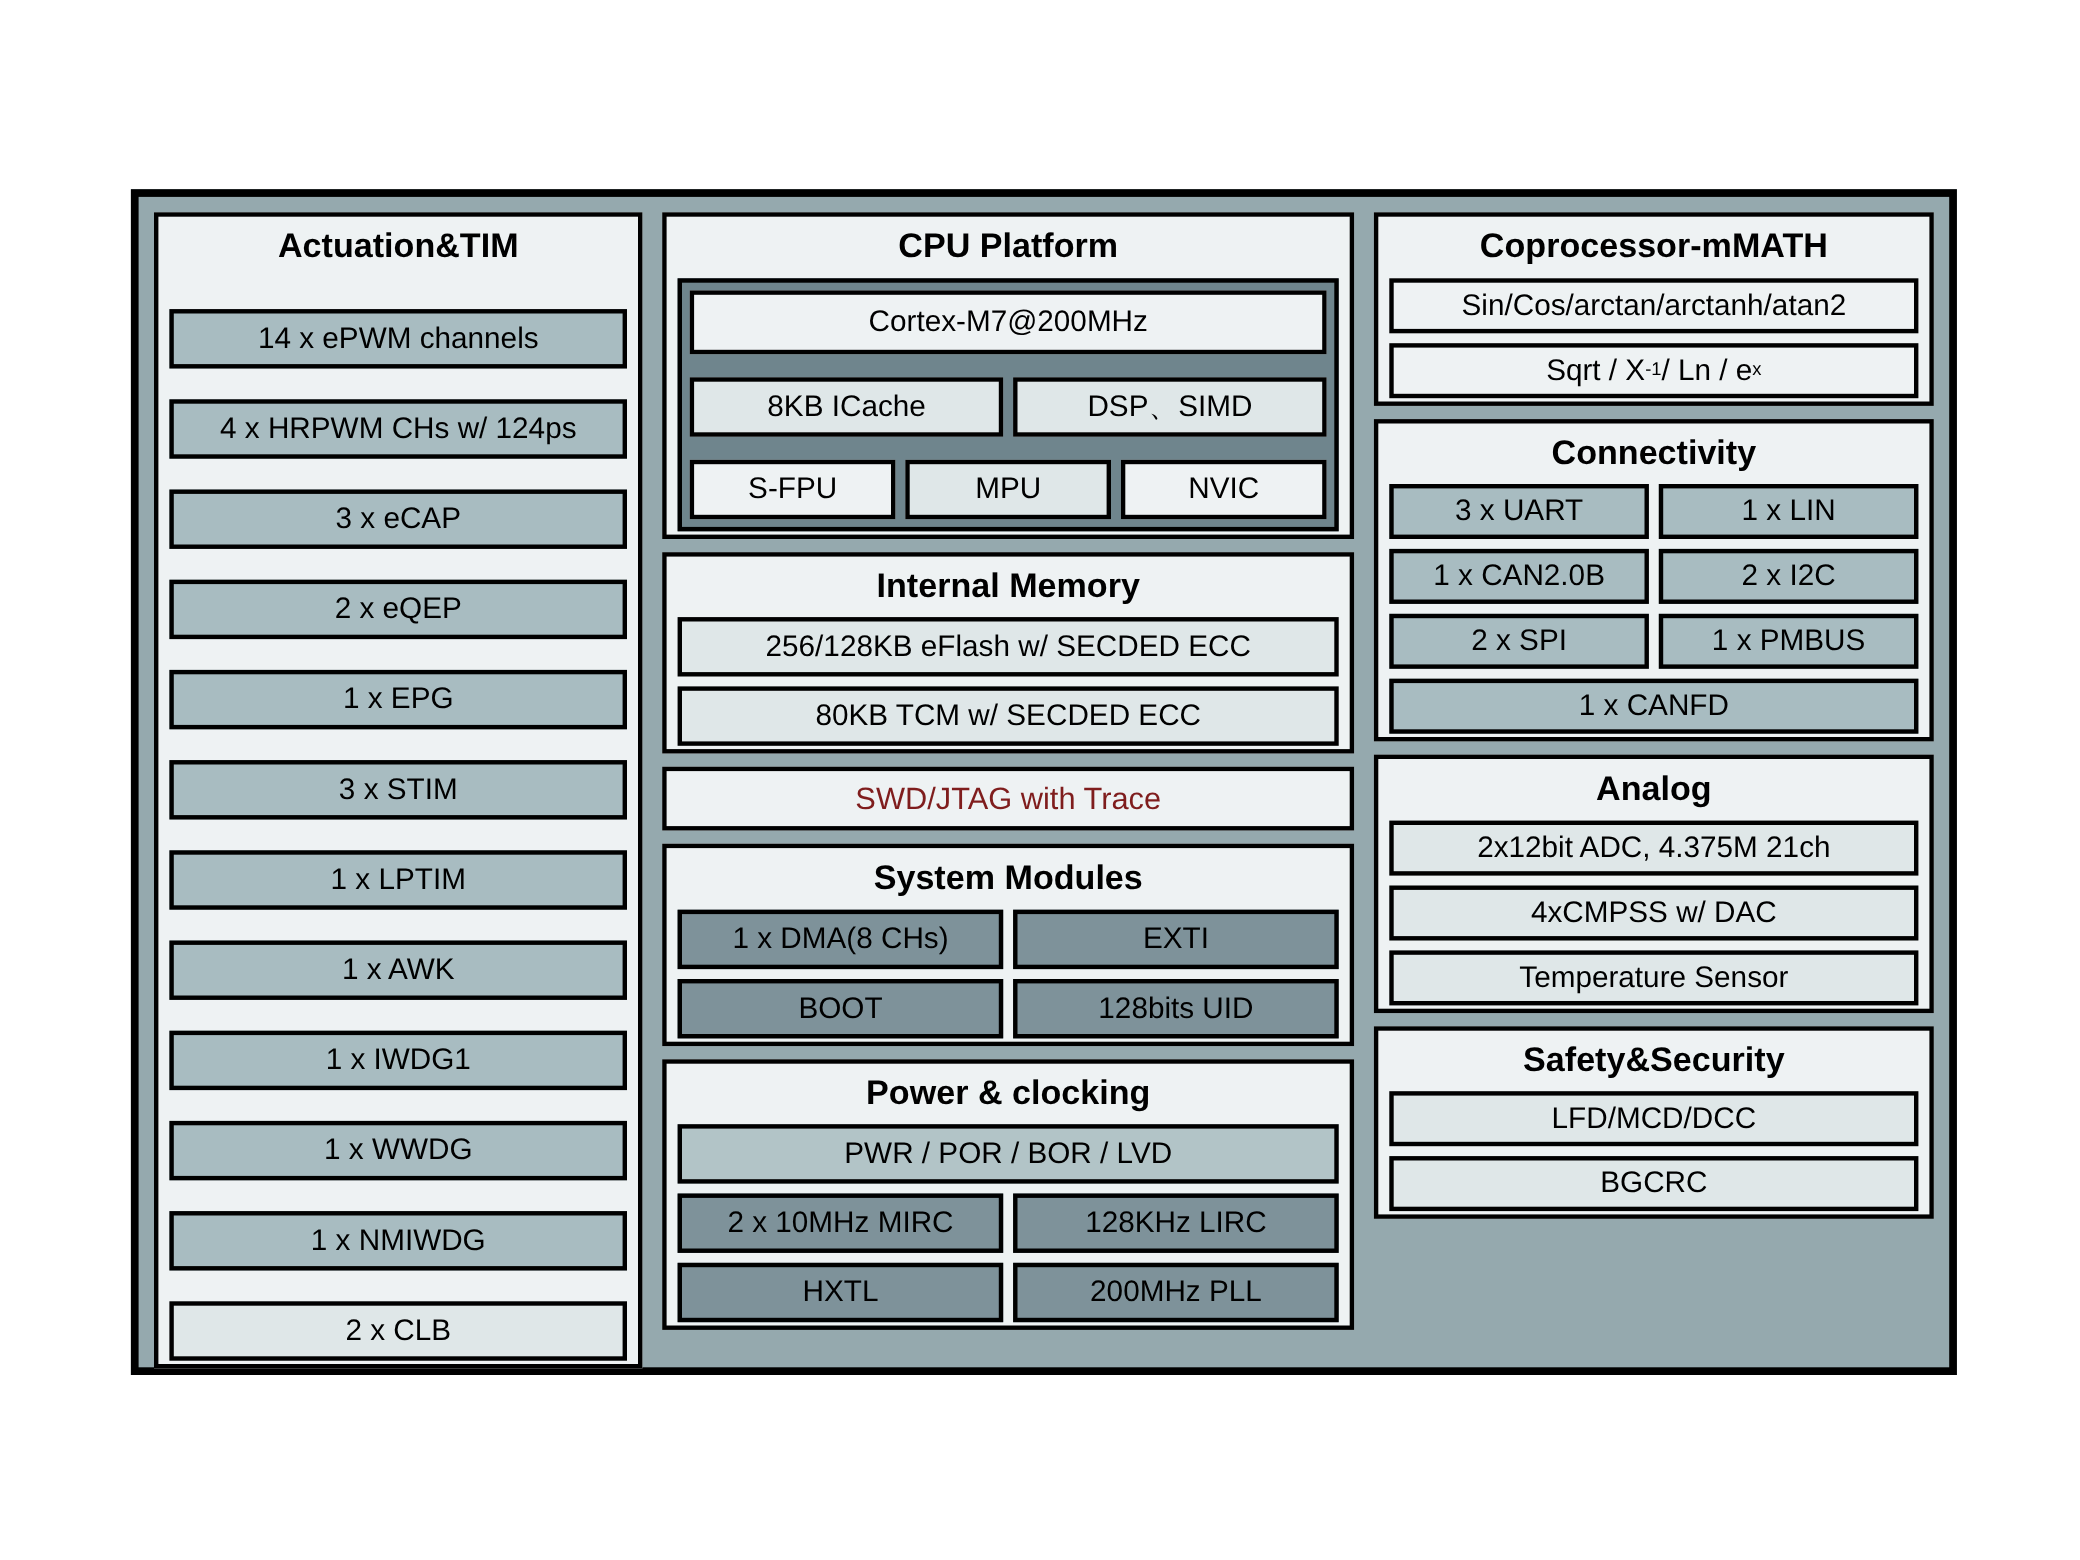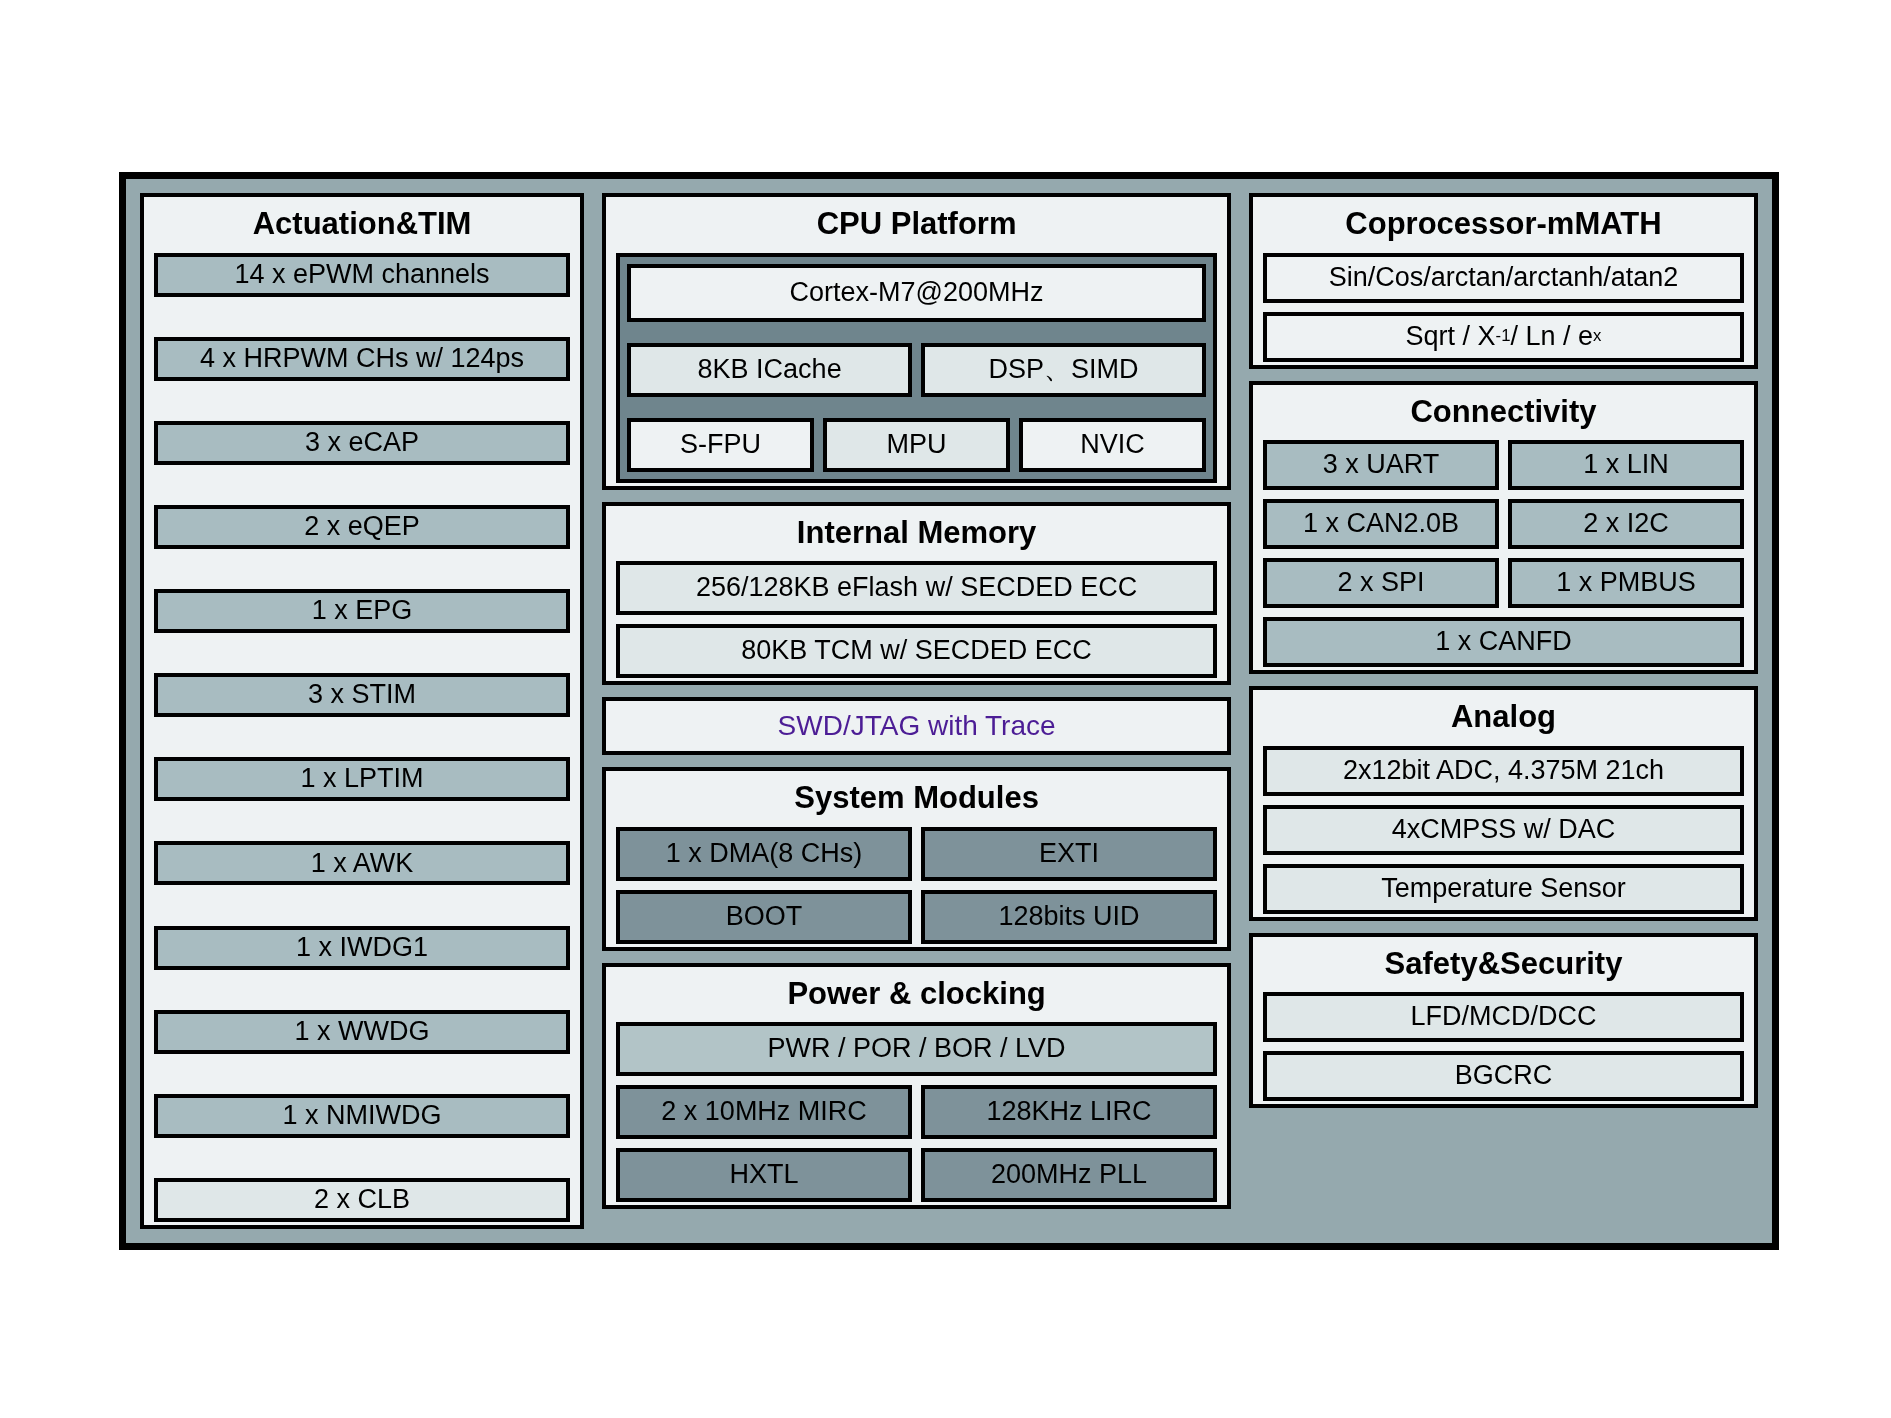--- a/index.html
+++ b/index.html
@@ -100,21 +100,21 @@
   .row3 > .cell { flex: 1 1 0; }
 
   
   #actuation-list {
     flex: 1 1 auto;
     display: flex;
     flex-direction: column;
     justify-content: space-between;
     gap: 0px;
   }
-  #actuation-list > .cell { min-height: 0; height: 44px; }
+  #actuation-list > .cell { min-height: 0; height: 54px; margin-top: 28px; }
 
   
   .cpu-inner {
     background: #6f858d;
     border: 4px solid #000000;
     box-sizing: border-box;
     padding: 7px;
     display: flex;
     flex-direction: column;
     gap: 21px;
@@ -123,21 +123,21 @@
   
   .solo-bar {
     background: #eef2f3;
     border: 4px solid #000000;
     box-sizing: border-box;
     display: flex;
     align-items: center;
     justify-content: center;
     font-size: 28px;
     min-height: 58px;
-    color: #4c1d95;
+    color: #7f1d1d;
   }
 
   sup { font-size: 0.62em; vertical-align: super; }
 </style>
 </head>
 <body>
 
 <div id="chip-frame">
 
   <div class="column" id="col-left">

